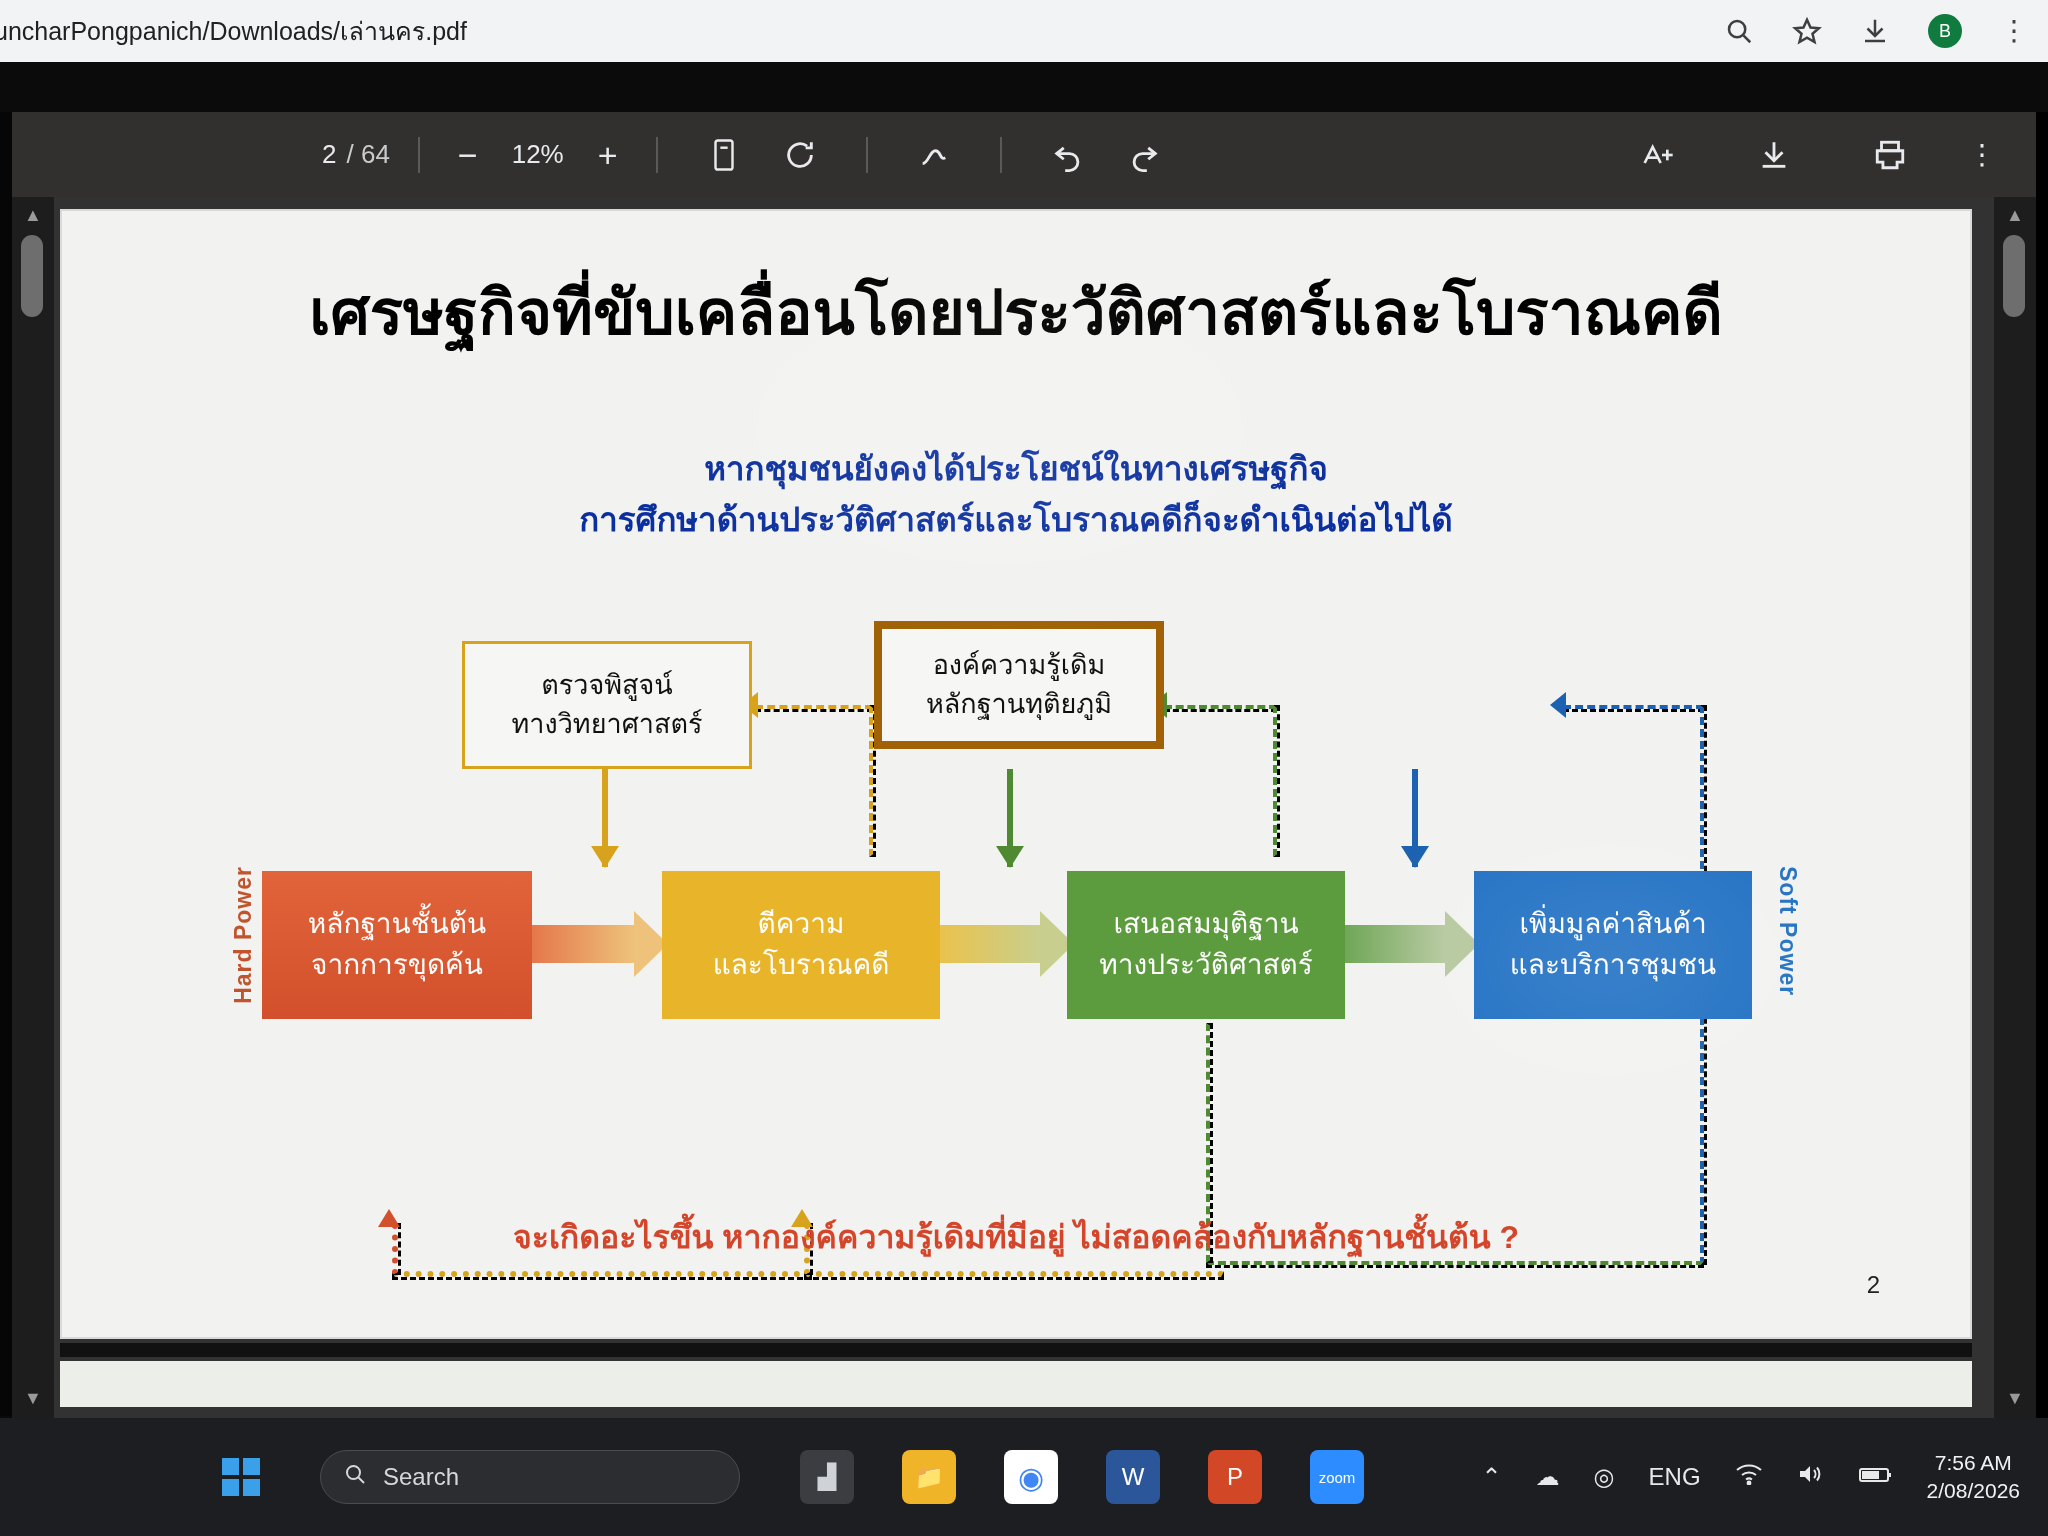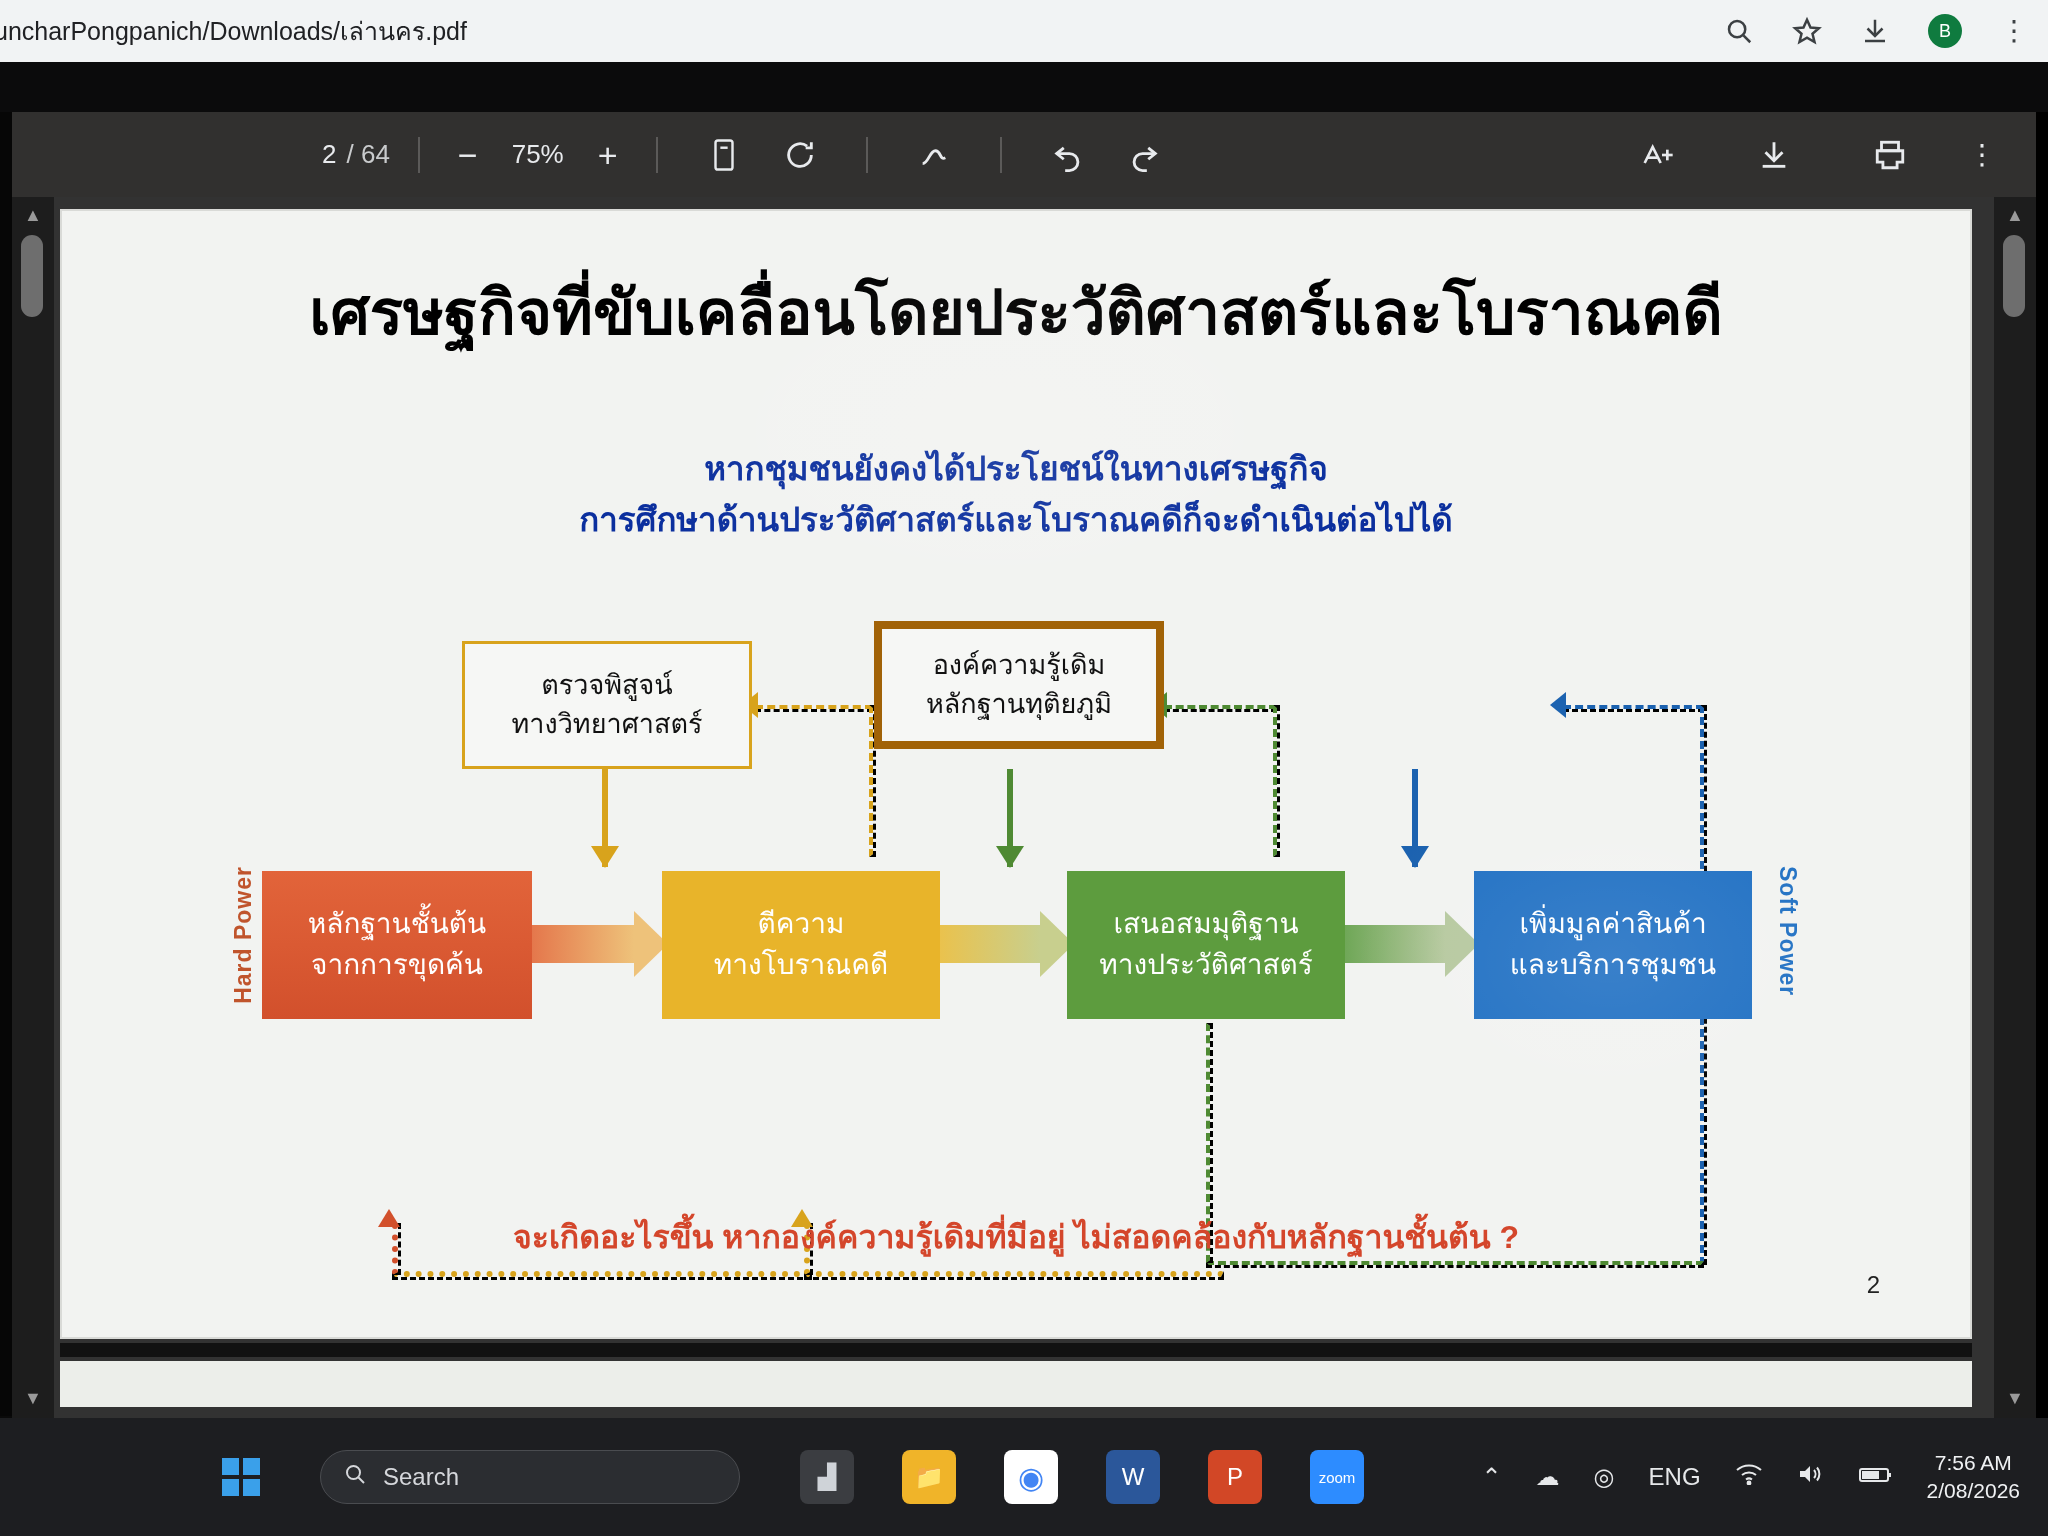--- a/index.html
+++ b/index.html
@@ -261,21 +261,21 @@
   </div>
 
   <div class="bezel-top"></div>
   <div class="bezel-left"></div>
 
   <div class="pdf-toolbar">
     <div class="pg-num">2</div>
     <div class="pg-sep">/ 64</div>
     <div class="tb-divider"></div>
     <div class="tb-btn">−</div>
-    <div class="zoom-val">75%</div>
+    <div class="zoom-val">12%</div>
     <div class="tb-btn">+</div>
     <div class="tb-divider"></div>
     <div class="tb-icon">
       <svg width="30" height="34" viewBox="0 0 24 28" fill="none" stroke="#e8eaed" stroke-width="2">
         <rect x="5" y="2" width="14" height="24" rx="2"></rect>
           <line x1="9" y1="8" x2="15" y2="8"></line>
       </svg>
     </div>
     <div class="tb-icon">
       <svg width="34" height="34" viewBox="0 0 24 24" fill="none" stroke="#e8eaed" stroke-width="2">
@@ -405,21 +405,21 @@
             <div class="shaft"></div>
             <div class="head"></div>
           </div>
 
         <div class="flowbox" id="flow-1">
           <div>หลักฐานชั้นต้น</div>
           <div>จากการขุดค้น</div>
         </div>
         <div class="flowbox" id="flow-2">
           <div>ตีความ</div>
-          <div>ทางโบราณคดี</div>
+          <div>และโบราณคดี</div>
         </div>
         <div class="flowbox" id="flow-3">
           <div>เสนอสมมุติฐาน</div>
           <div>ทางประวัติศาสตร์</div>
         </div>
         <div class="flowbox" id="flow-4">
           <div>เพิ่มมูลค่าสินค้า</div>
           <div>และบริการชุมชน</div>
         </div>
 

